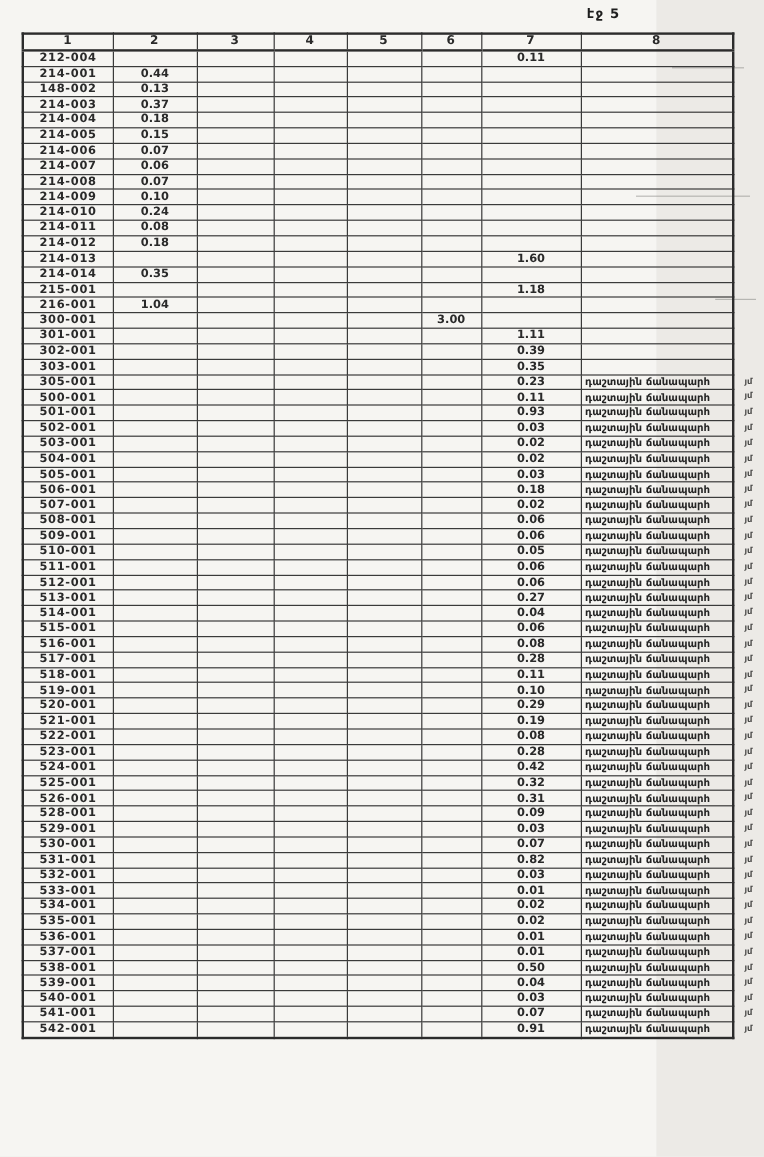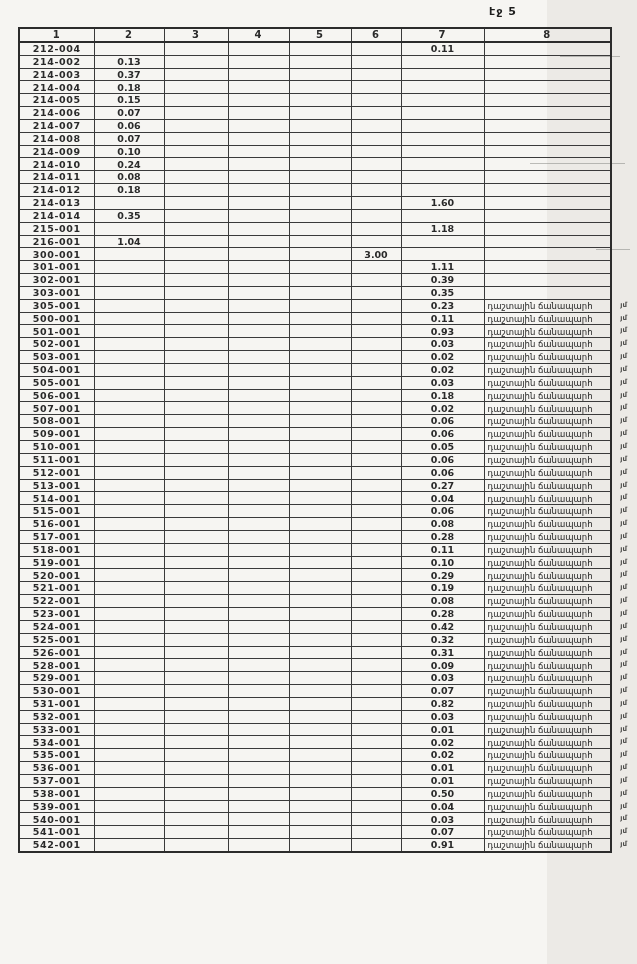--- a/index.html
+++ b/index.html
@@ -52,21 +52,21 @@
     letter-spacing:1px;
   }
   .grid td.code{letter-spacing:0.6px;}
   .grid td.c8{
     text-align:left;
     position:relative;
     padding-left:3px;
   }
   .road-text{
     font-size:8.5px;
-    font-weight:normal;
+    font-weight:bold;
     letter-spacing:0px;
     color:#242424;
   }
   .margin-mark{
     position:absolute;
     right:-17px;top:2px;
     font-size:7px;
     color:#4a4a48;
     font-weight:bold;
     padding-left:36px;
@@ -115,21 +115,31 @@
           <td class="code">212-004</td>
           <td></td>
           <td></td>
           <td></td>
           <td></td>
           <td></td>
           <td>0.11</td>
           <td class="c8"></td>
         </tr>
         <tr>
-          <td class="code">214-002</td>
+          <td class="code">214-001</td>
+          <td>0.44</td>
+          <td></td>
+          <td></td>
+          <td></td>
+          <td></td>
+          <td></td>
+          <td class="c8"></td>
+        </tr>
+        <tr>
+          <td class="code">148-002</td>
           <td>0.13</td>
           <td></td>
           <td></td>
           <td></td>
           <td></td>
           <td></td>
           <td class="c8"></td>
         </tr>
         <tr>
           <td class="code">214-003</td>

